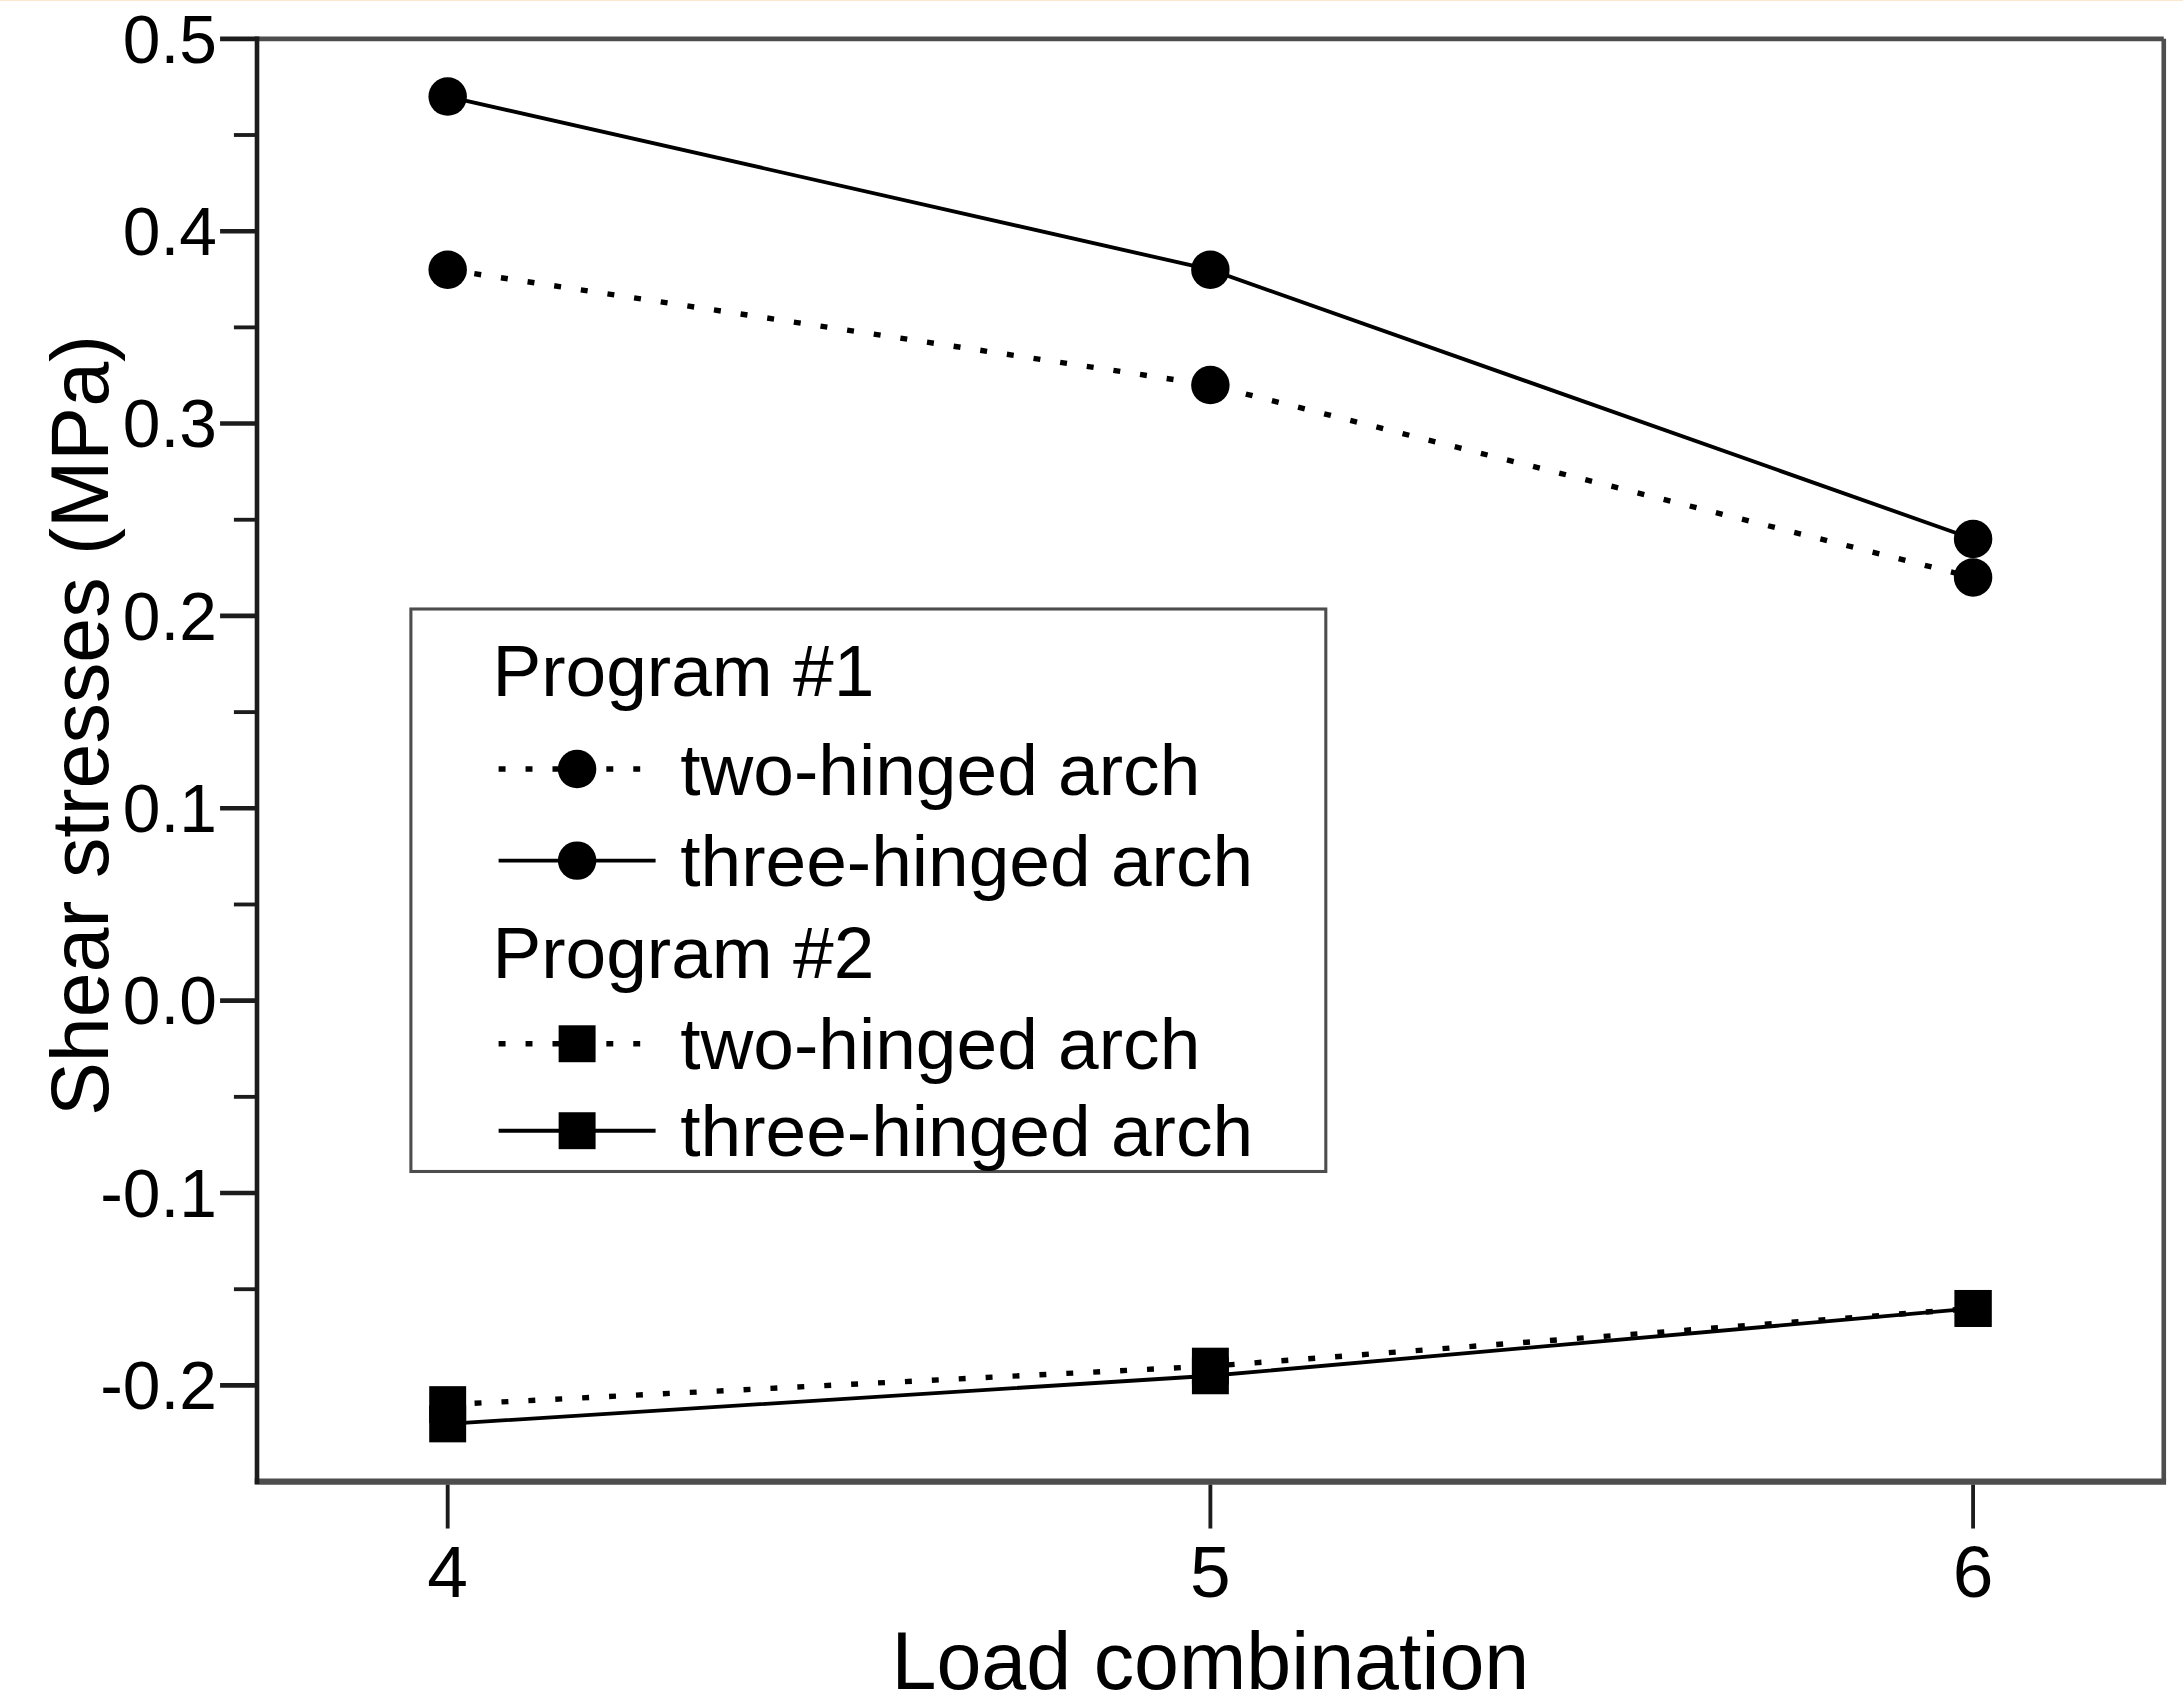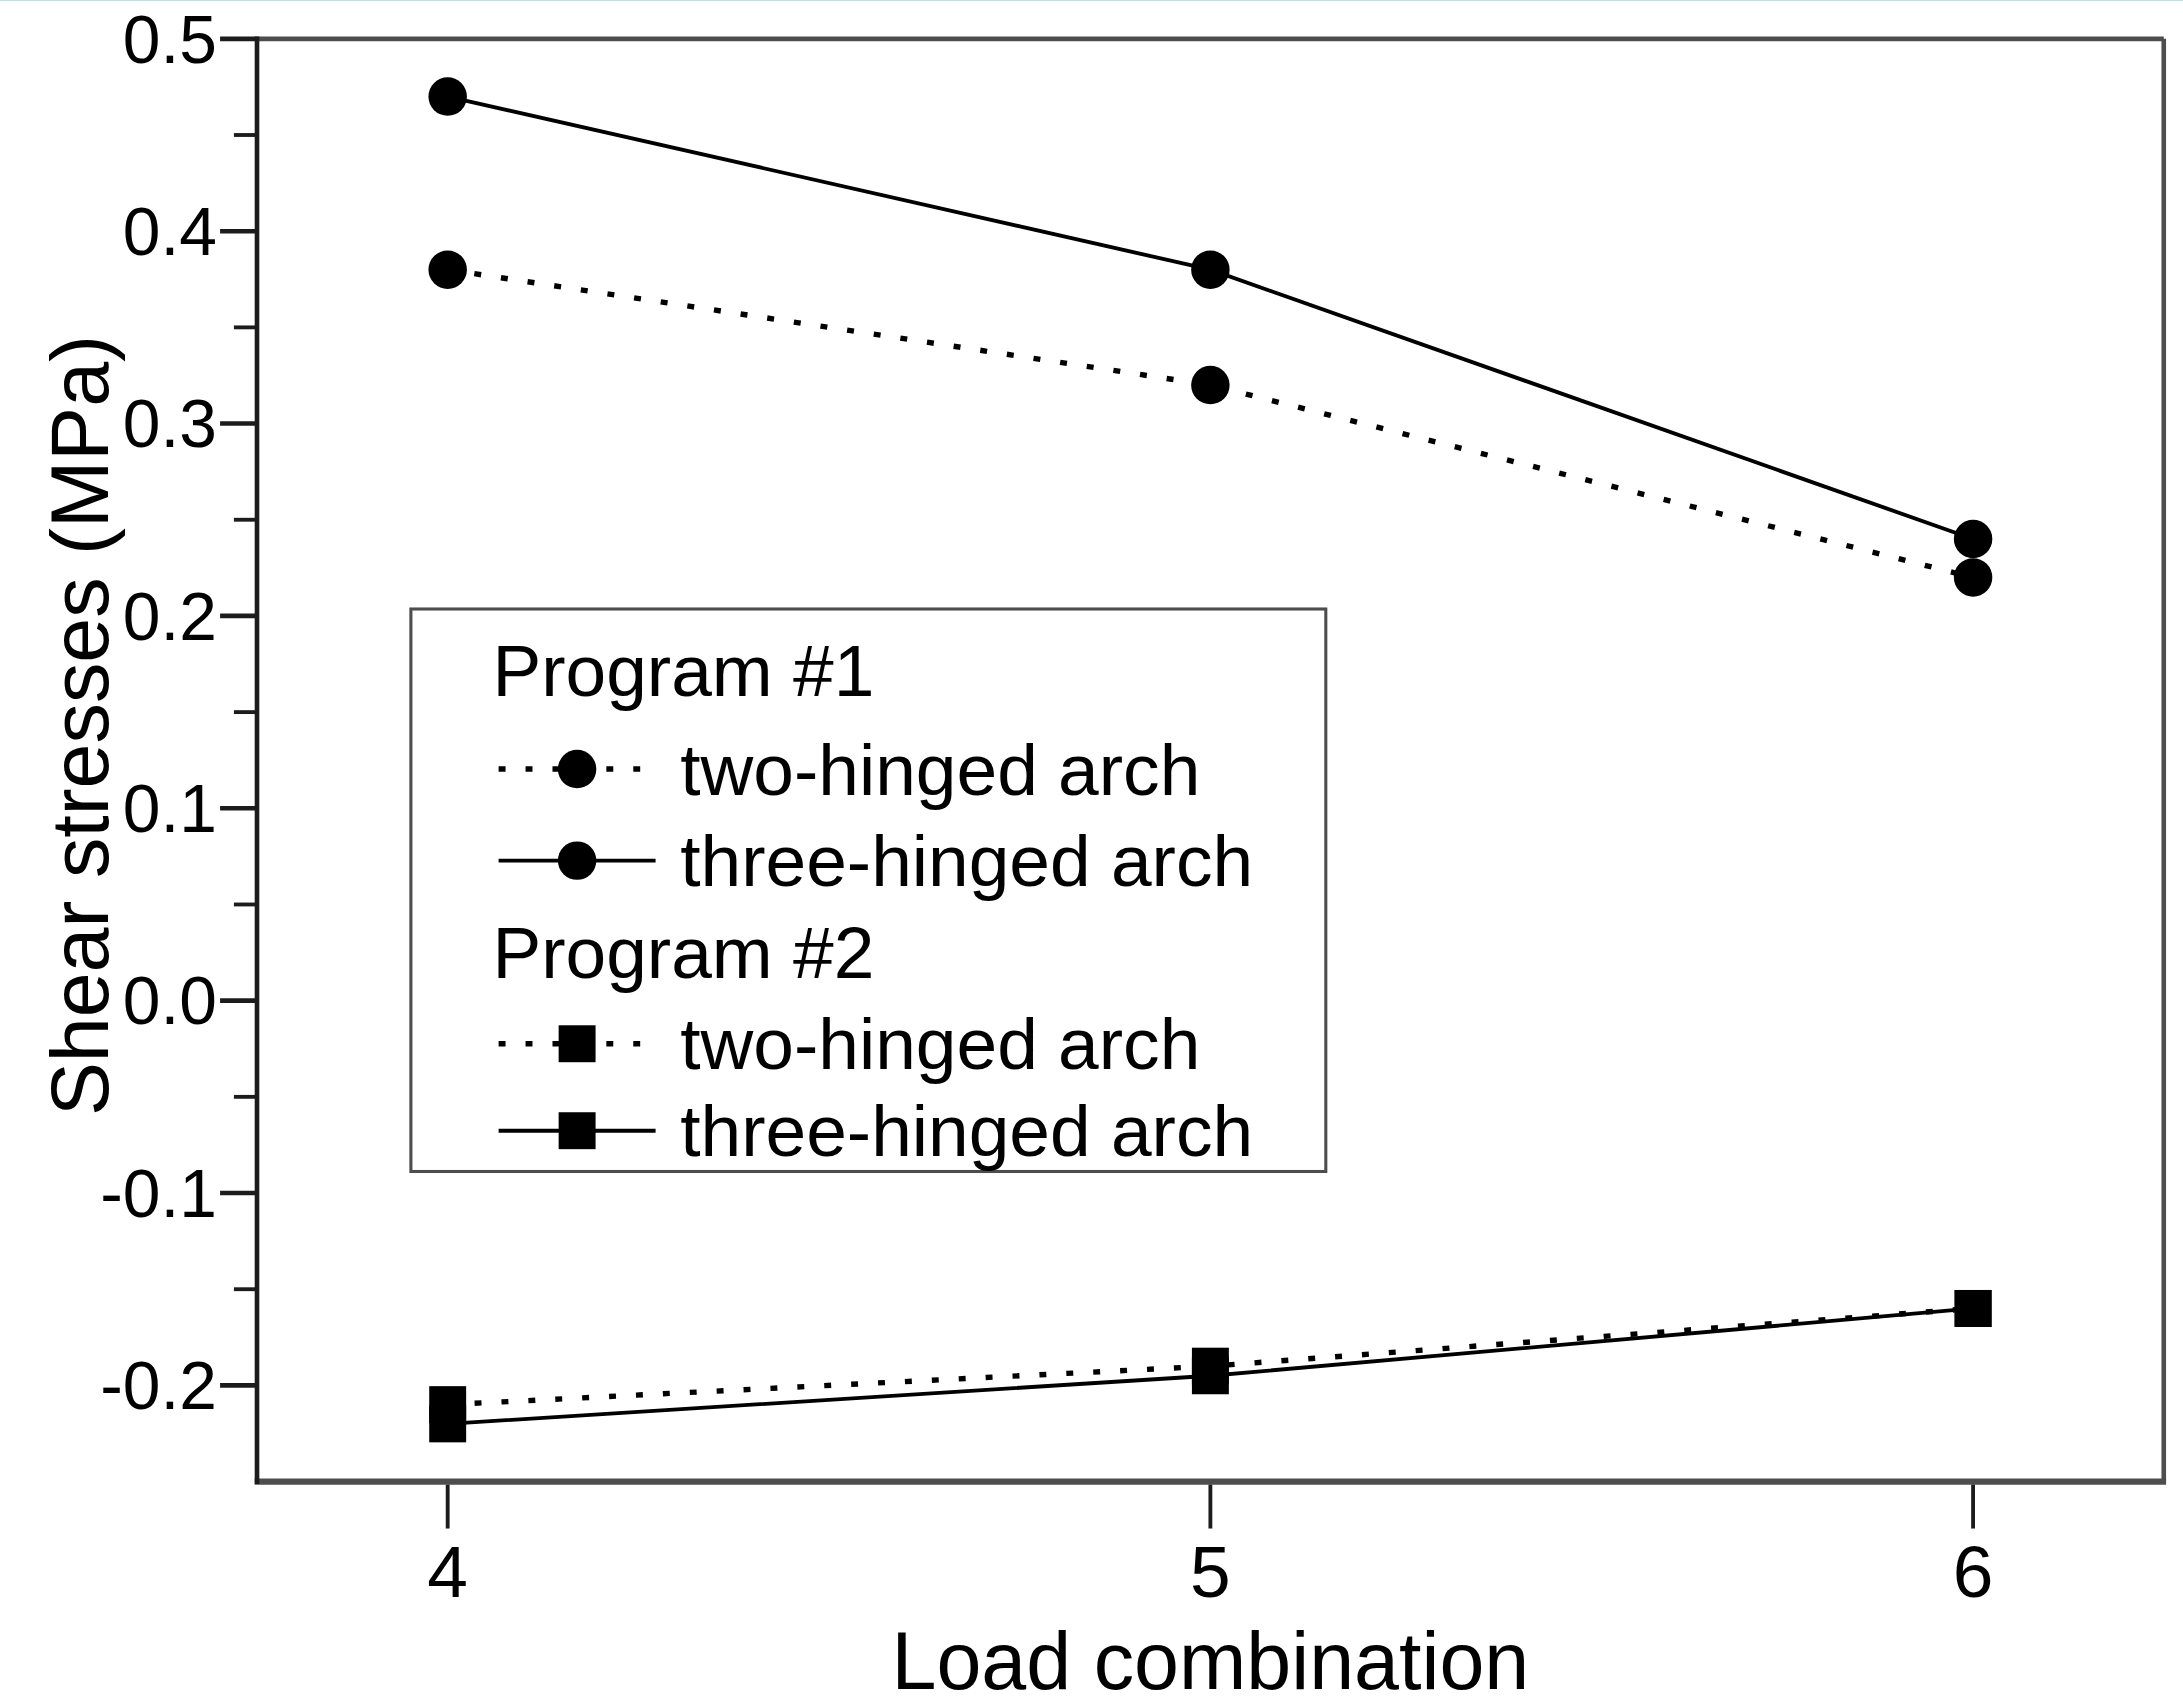--- a/index.html
+++ b/index.html
@@ -1,20 +1,20 @@
 <!DOCTYPE html>
 <html style="font-size:12.3px"><head>
 <meta charset="utf-8">
 <style>
   html, body { margin: 0; padding: 0; background: #ffffff; }
   .page {
     position: relative;
     width: 2183px;
     height: 1702px;
-    background: #14b8a6;
+    background: #fdba74;
     font-family: "Liberation Sans", sans-serif;
   }
   svg { display: block; }
   svg text {
     font-family: "Liberation Sans", sans-serif;
     fill: #000000;
   }
 </style>
 </head>
 <body>

